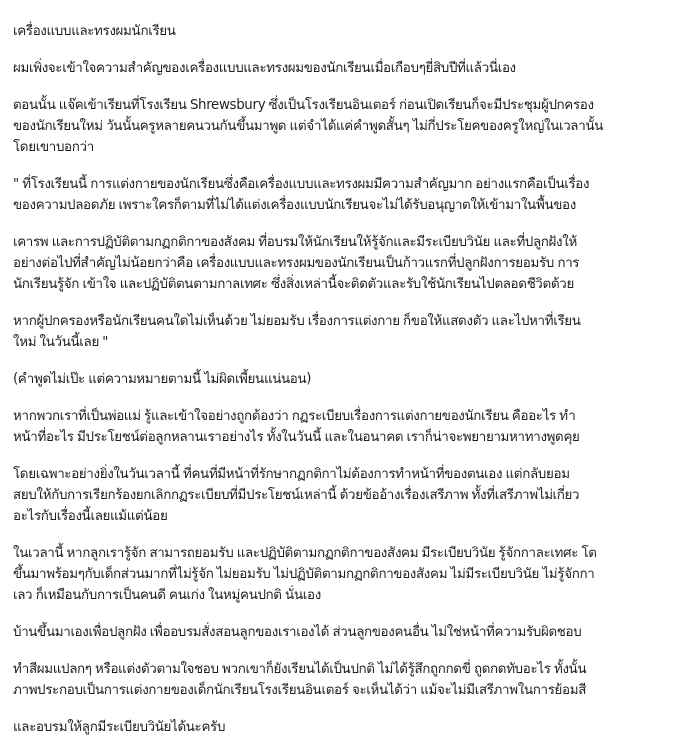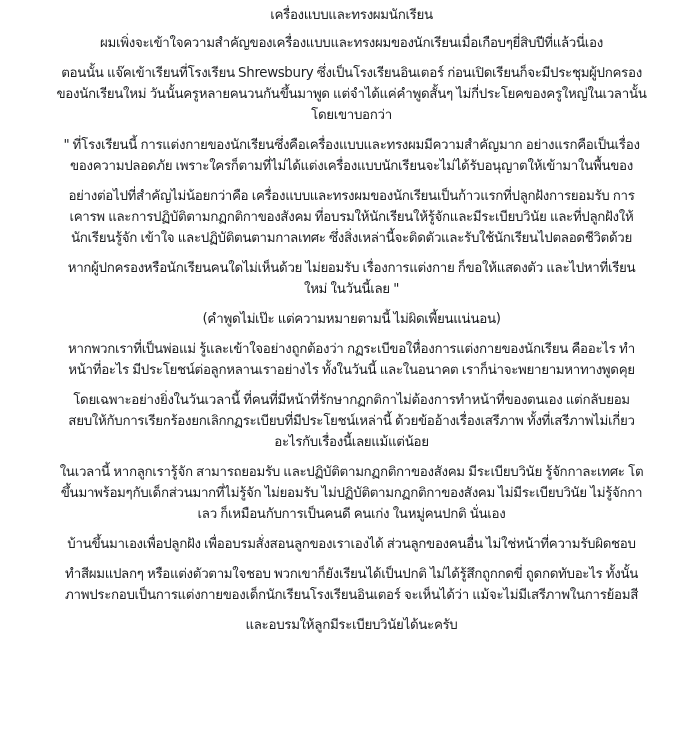--- a/index.html
+++ b/index.html
@@ -11,27 +11,26 @@
       width: 700px;
       height: 742px;
       overflow: hidden;
       font-family: "DejaVu Sans", "Liberation Sans", sans-serif;
       color: #1c1e21;
     }
     .post {
       padding: 4px 10px 0 13px;
     }
     .para {
-      margin: 0 0 9px 0;
+      margin: 16px 0 9px 0;
       font-size: 13.4px;
       line-height: 21px;
       letter-spacing: -0.35px;
       word-spacing: -0.5px;
       white-space: normal;
-      text-align: center;
     }
     .para.title {
       margin-bottom: 7px;
     }
     .line {
       display: block;
       white-space: nowrap;
     }
   </style>
 </head>
@@ -51,36 +50,36 @@
     <span class="line">ของนักเรียนใหม่ วันนั้นครูหลายคนวนกันขึ้นมาพูด แต่จำได้แค่คำพูดสั้นๆ ไม่กี่ประโยคของครูใหญ่ในเวลานั้น</span>
     <span class="line">โดยเขาบอกว่า</span>
   </p>
 
   <p class="para">
     <span class="line">" ที่โรงเรียนนี้ การแต่งกายของนักเรียนซึ่งคือเครื่องแบบและทรงผมมีความสำคัญมาก อย่างแรกคือเป็นเรื่อง</span>
     <span class="line">ของความปลอดภัย เพราะใครก็ตามที่ไม่ได้แต่งเครื่องแบบนักเรียนจะไม่ได้รับอนุญาตให้เข้ามาในพื้นของ</span>
   </p>
 
   <p class="para">
+    <span class="line">เคารพ และการปฏิบัติตามกฏกติกาของสังคม ที่อบรมให้นักเรียนให้รู้จักและมีระเบียบวินัย และที่ปลูกฝังให้</span>
     <span class="line">อย่างต่อไปที่สำคัญไม่น้อยกว่าคือ เครื่องแบบและทรงผมของนักเรียนเป็นก้าวแรกที่ปลูกฝังการยอมรับ การ</span>
-    <span class="line">เคารพ และการปฏิบัติตามกฏกติกาของสังคม ที่อบรมให้นักเรียนให้รู้จักและมีระเบียบวินัย และที่ปลูกฝังให้</span>
     <span class="line">นักเรียนรู้จัก เข้าใจ และปฏิบัติตนตามกาลเทศะ ซึ่งสิ่งเหล่านี้จะติดตัวและรับใช้นักเรียนไปตลอดชีวิตด้วย</span>
   </p>
 
   <p class="para">
     <span class="line">หากผู้ปกครองหรือนักเรียนคนใดไม่เห็นด้วย ไม่ยอมรับ เรื่องการแต่งกาย ก็ขอให้แสดงตัว และไปหาที่เรียน</span>
     <span class="line">ใหม่ ในวันนี้เลย "</span>
   </p>
 
   <p class="para">
     <span class="line">(คำพูดไม่เป๊ะ แต่ความหมายตามนี้ ไม่ผิดเพี้ยนแน่นอน)</span>
   </p>
 
   <p class="para">
-    <span class="line">หากพวกเราที่เป็นพ่อแม่ รู้และเข้าใจอย่างถูกต้องว่า กฏระเบีขอใหื่องการแต่งกายของนักเรียน คืออะไร ทำ</span>
+    <span class="line">หากพวกเราที่เป็นพ่อแม่ รู้และเข้าใจอย่างถูกต้องว่า กฏระเบียบเรื่องการแต่งกายของนักเรียน คืออะไร ทำ</span>
     <span class="line">หน้าที่อะไร มีประโยชน์ต่อลูกหลานเราอย่างไร ทั้งในวันนี้ และในอนาคต เราก็น่าจะพยายามหาทางพูดคุย</span>
   </p>
 
   <p class="para">
     <span class="line">โดยเฉพาะอย่างยิ่งในวันเวลานี้ ที่คนที่มีหน้าที่รักษากฏกติกาไม่ต้องการทำหน้าที่ของตนเอง แต่กลับยอม</span>
     <span class="line">สยบให้กับการเรียกร้องยกเลิกกฏระเบียบที่มีประโยชน์เหล่านี้ ด้วยข้ออ้างเรื่องเสรีภาพ ทั้งที่เสรีภาพไม่เกี่ยว</span>
     <span class="line">อะไรกับเรื่องนี้เลยแม้แต่น้อย</span>
   </p>
 
   <p class="para">

